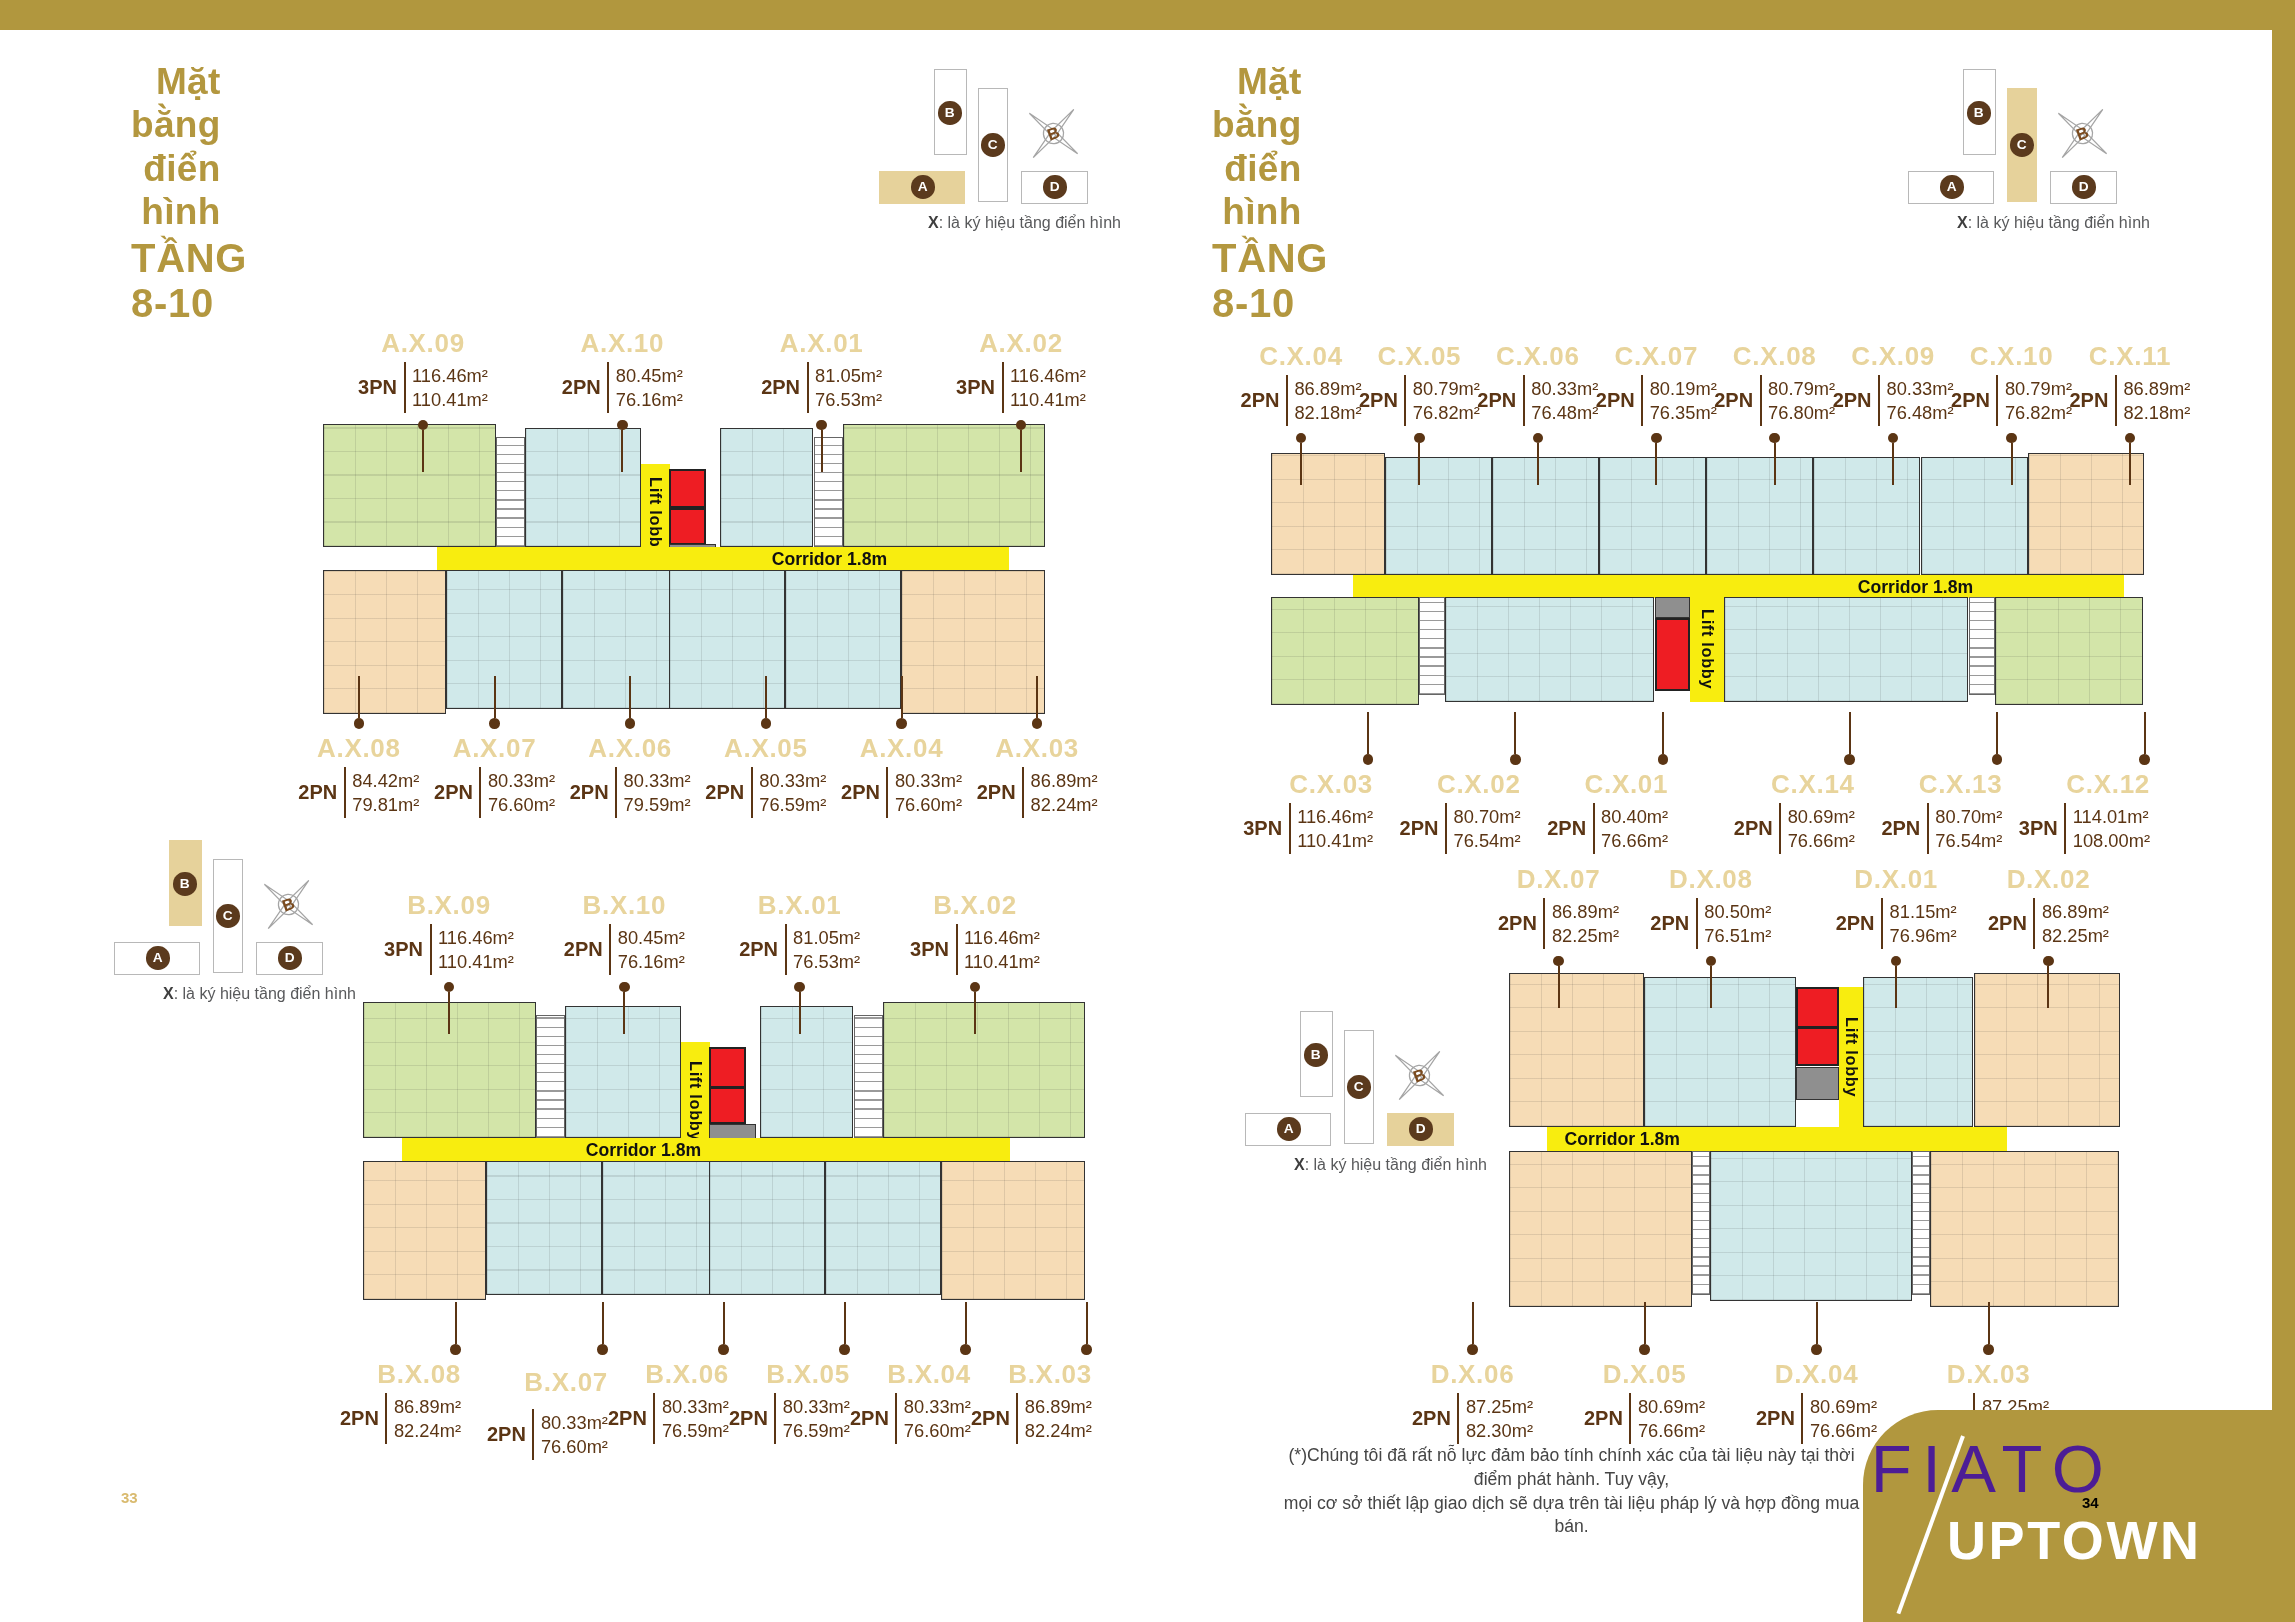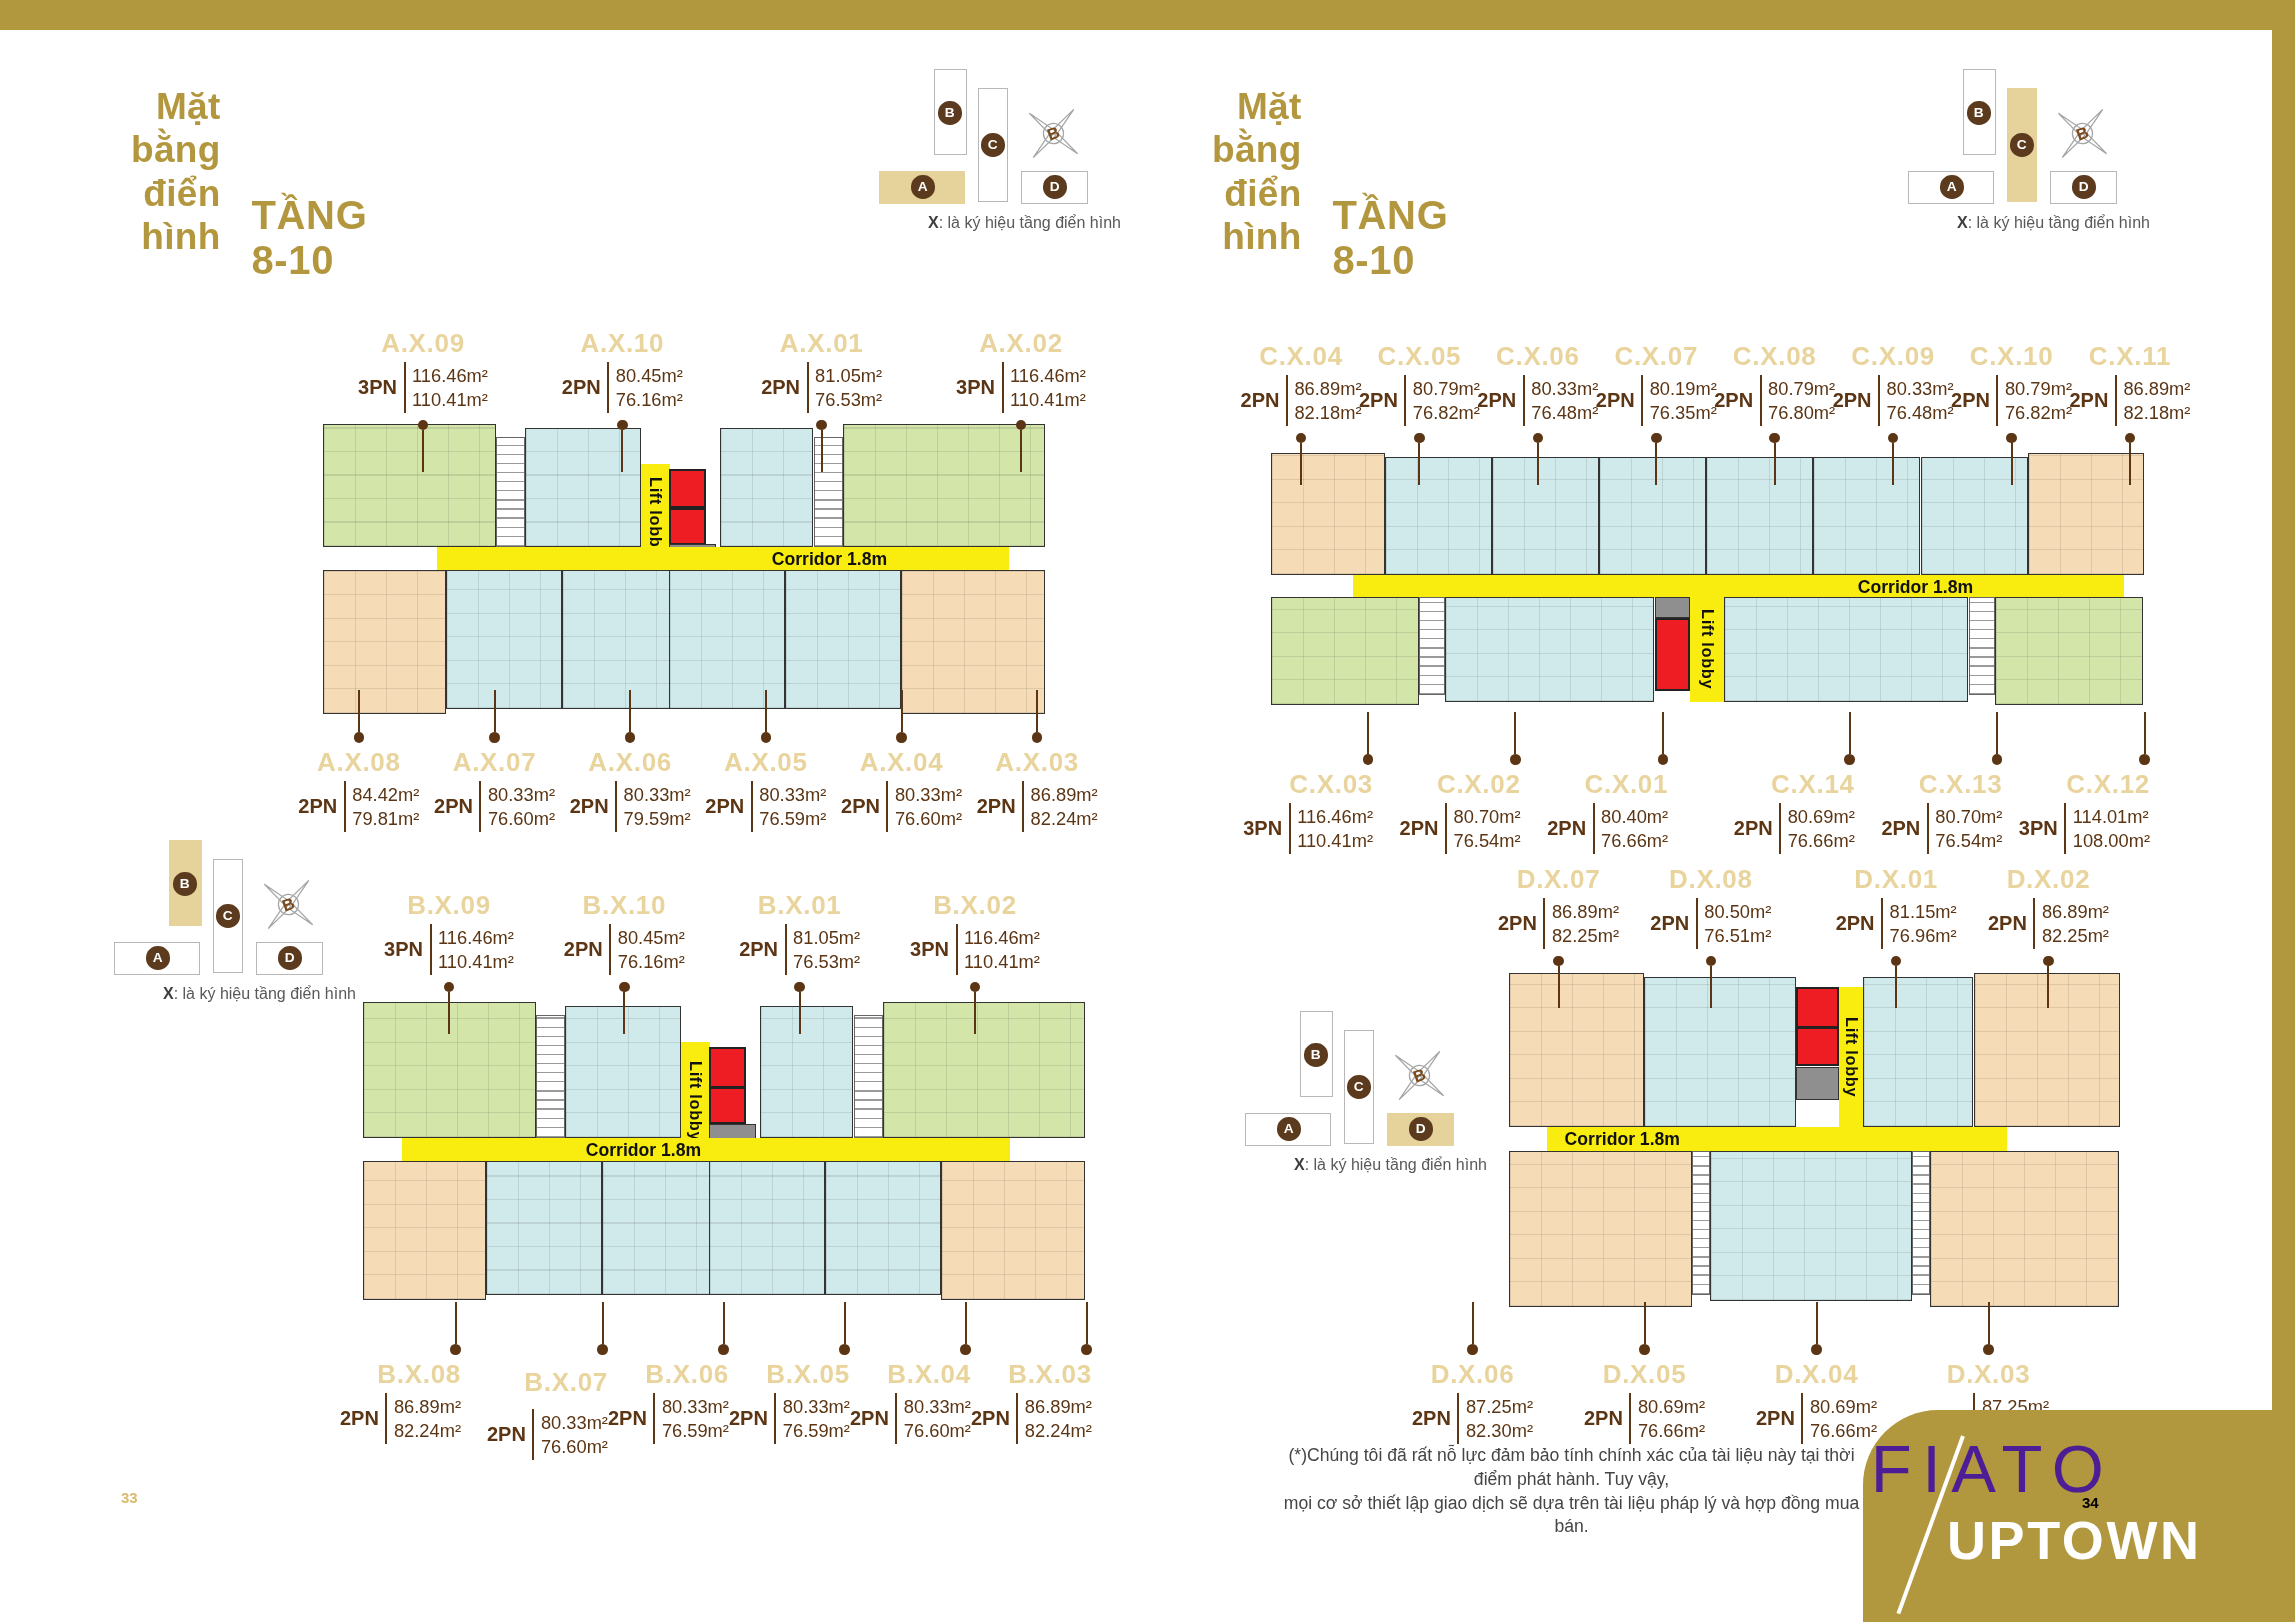--- a/index.html
+++ b/index.html
@@ -17,21 +17,21 @@
   .logo-slash{position:absolute;left:98px;top:26px;width:3.9px;height:189px;background:#fff;
     transform:rotate(20deg);transform-origin:top center;}
   .logo-f2{position:absolute;left:84px;top:103px;color:#fff;font-size:54px;font-weight:800;
     letter-spacing:2.6px;line-height:1;}
   .pageno{position:absolute;font-size:15px;font-weight:bold;color:#d9ba6e;}
   .pageno-33{left:121px;top:1489px;}
   .pageno-34{left:219px;top:84px;color:#000000;}
   .footnote{position:absolute;left:1274px;top:1444px;width:595px;text-align:center;
     font-size:17.6px;line-height:1.35;color:#454545;white-space:pre-line;}
   
-  .hdr{position:absolute;display:flex;align-items:center;height:223px;}
+  .hdr{position:absolute;display:flex;align-items:flex-start;height:223px;flex-direction:column;}
   .hdr-title{font-size:37px;font-weight:700;color:#b3973f;text-align:right;
     white-space:pre-line;line-height:1.17;letter-spacing:0.3px;}
   .hdr-div{width:2px;background:#b3973f;margin:2.6px 14.4px 0 14.4px;}
   .hdr-sub{align-self:flex-end;font-size:40px;font-weight:700;color:#b3973f;
     white-space:pre-line;line-height:1.12;letter-spacing:0.7px;}
   
   .kp{position:absolute;width:219px;height:191px;}
   .kp .blk{position:absolute;background:#fff;border:1.3px solid #b8b8b8;box-sizing:border-box;}
   .kp .blk.hl{background:#e6d29b;border-color:#e6d29b;}
   .kp .kpB{left:58px;top:18.3px;width:33px;height:86px;}
@@ -353,21 +353,21 @@
           <span>110.41m²</span>
         </span>
       </div>
       <div class="stem">
         <i class="dot"></i>
         <i class="lin"></i>
       </div>
     </div>
   </div>
 
-<div class="lblrow bot row-a-bot" style="left:291px;top:690px;width:814px;">
+<div class="lblrow bot row-a-bot" style="left:291px;top:676px;width:814px;">
 
     <div class="ulabel">
       <div class="stem">
         <i class="dot"></i>
         <i class="lin"></i>
       </div>
       <div class="uname">A.X.08</div>
       <div class="udata">
         <span class="upn">2PN</span>
         <span class="usep"></span>

